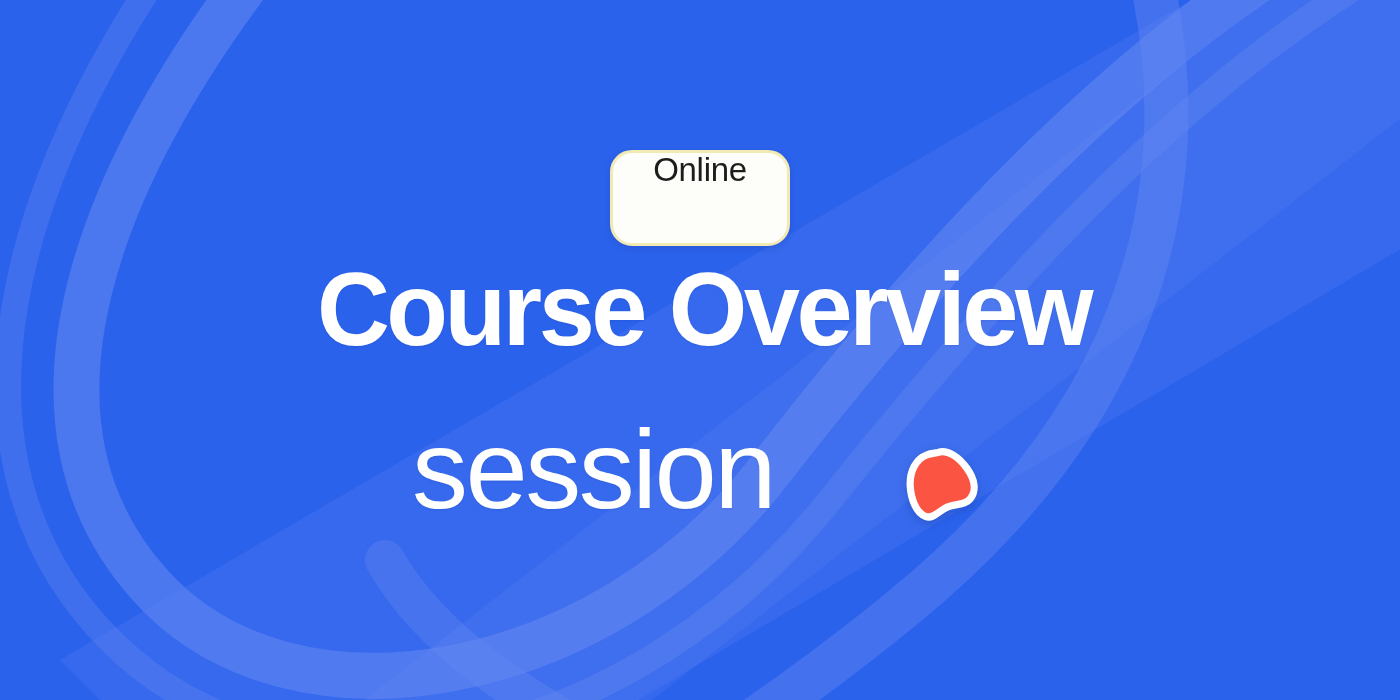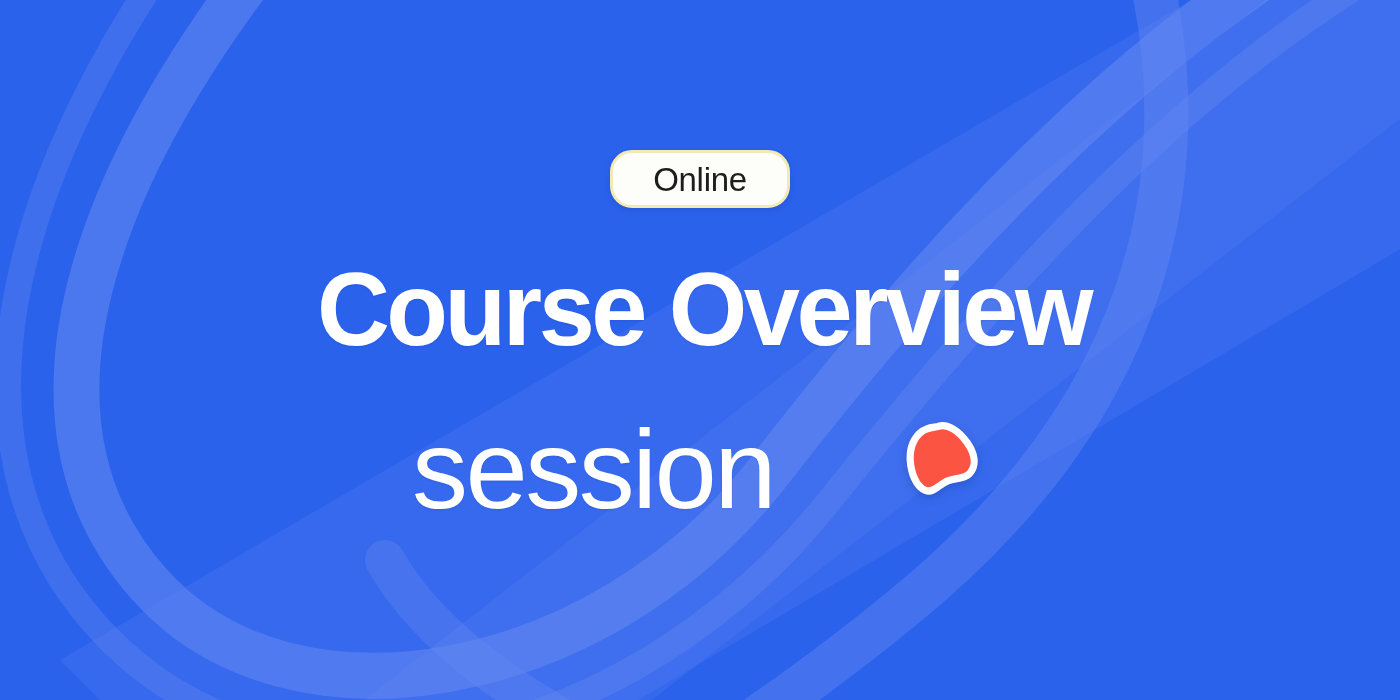--- a/index.html
+++ b/index.html
@@ -24,27 +24,27 @@
     height: 700px;
     pointer-events: none;
   }
 
   
   .badge {
     position: absolute;
     left: 610px;
     top: 150px;
     width: 180px;
-    height: 58px;
+    height: 96px;
     box-sizing: border-box;
     background: #fdfdfa;
     border: 3px solid #f2eab4;
     border-radius: 22px;
     display: flex;
-    align-items: center;
+    align-items: flex-start;
     justify-content: center;
     box-shadow: 0 2px 6px rgba(20, 40, 120, 0.18);
   }
   .badge-label {
     font-size: 33px;
     font-weight: 400;
     color: #1d1d1d;
     letter-spacing: -0.3px;
     line-height: 1;
   }
@@ -72,21 +72,21 @@
   
   .subline-wrap {
     position: absolute;
     left: 0;
     top: 414px;
     width: 1400px;
     text-align: center;
   }
   .subline-inner {
     display: inline-flex;
-    align-items: flex-start;
+    align-items: flex-end;
     gap: 128px;
     transform: translateX(-2px);
   }
   .subline {
     font-size: 112px;
     font-weight: 300;
     color: #ffffff;
     letter-spacing: -2.5px;
     line-height: 1;
     white-space: nowrap;

